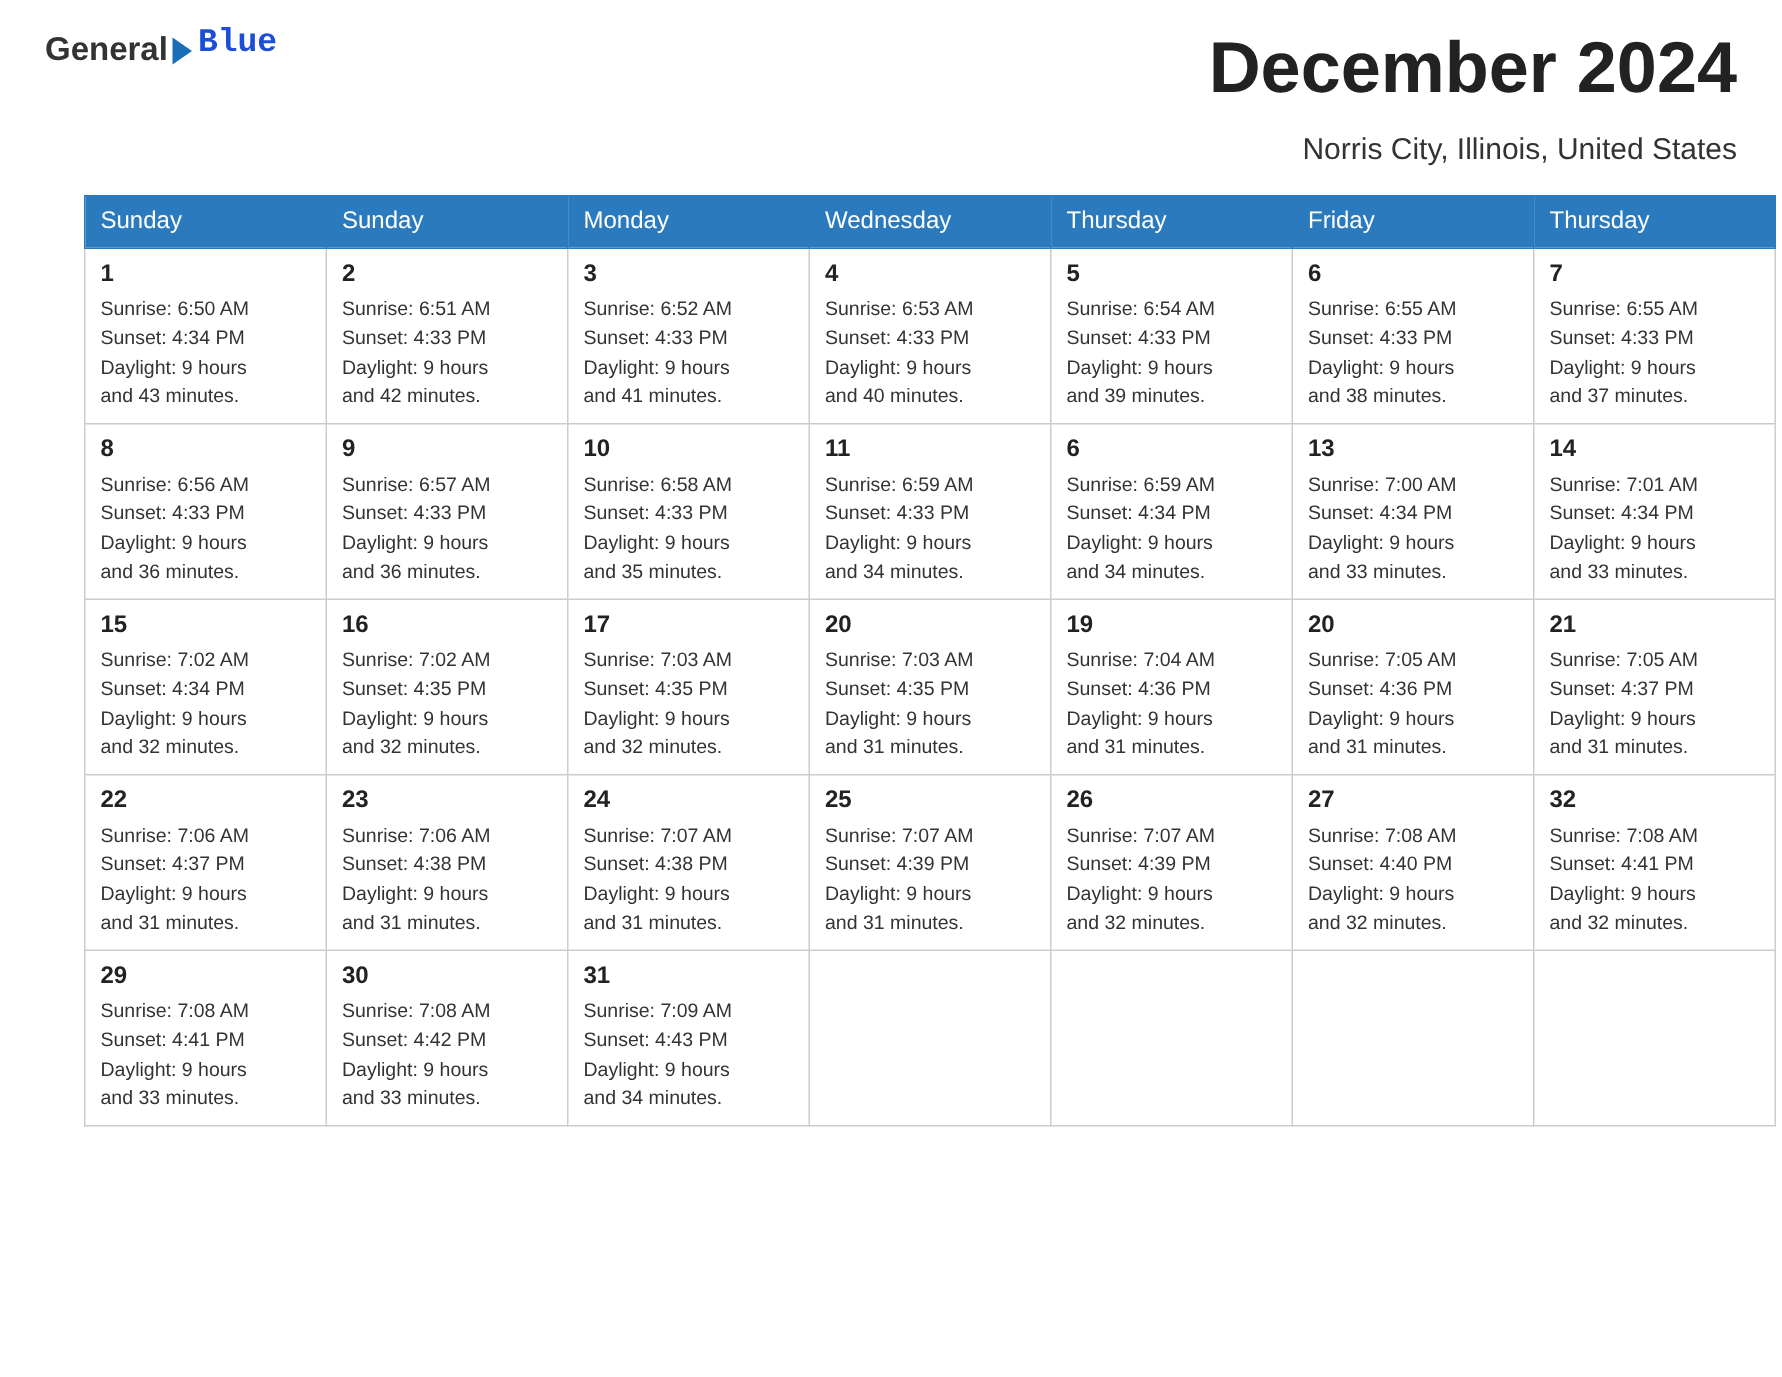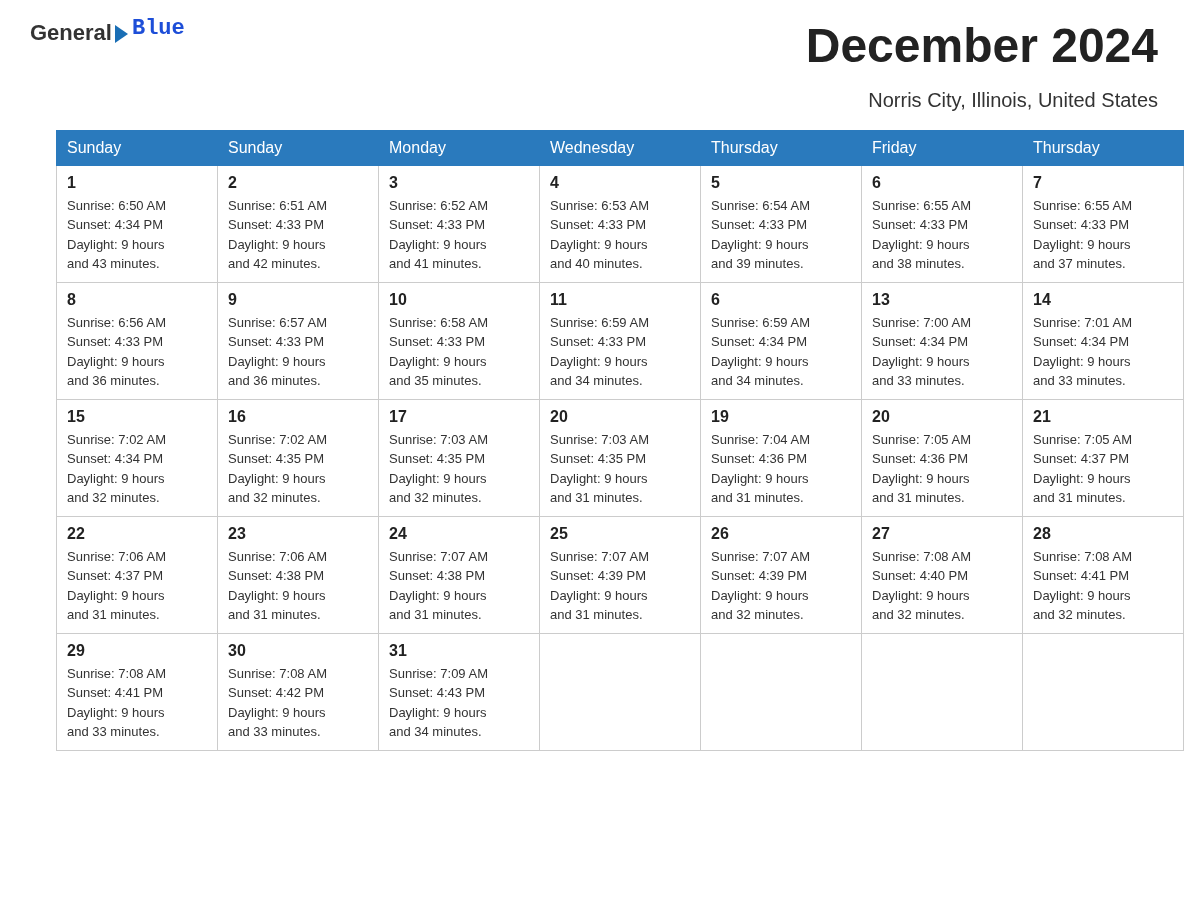--- a/index.html
+++ b/index.html
@@ -223,21 +223,21 @@
         </td>
         <td>
           <div class="day-number">26</div>
           <div class="day-info">Sunrise: 7:07 AM<br>Sunset: 4:39 PM<br>Daylight: 9 hours<br>and 32 minutes.</div>
         </td>
         <td>
           <div class="day-number">27</div>
           <div class="day-info">Sunrise: 7:08 AM<br>Sunset: 4:40 PM<br>Daylight: 9 hours<br>and 32 minutes.</div>
         </td>
         <td>
-          <div class="day-number">28</div>
+          <div class="day-number">32</div>
           <div class="day-info">Sunrise: 7:08 AM<br>Sunset: 4:41 PM<br>Daylight: 9 hours<br>and 32 minutes.</div>
         </td>
       </tr>
       <tr>
         <td>
           <div class="day-number">29</div>
           <div class="day-info">Sunrise: 7:08 AM<br>Sunset: 4:41 PM<br>Daylight: 9 hours<br>and 33 minutes.</div>
         </td>
         <td>
           <div class="day-number">30</div>

